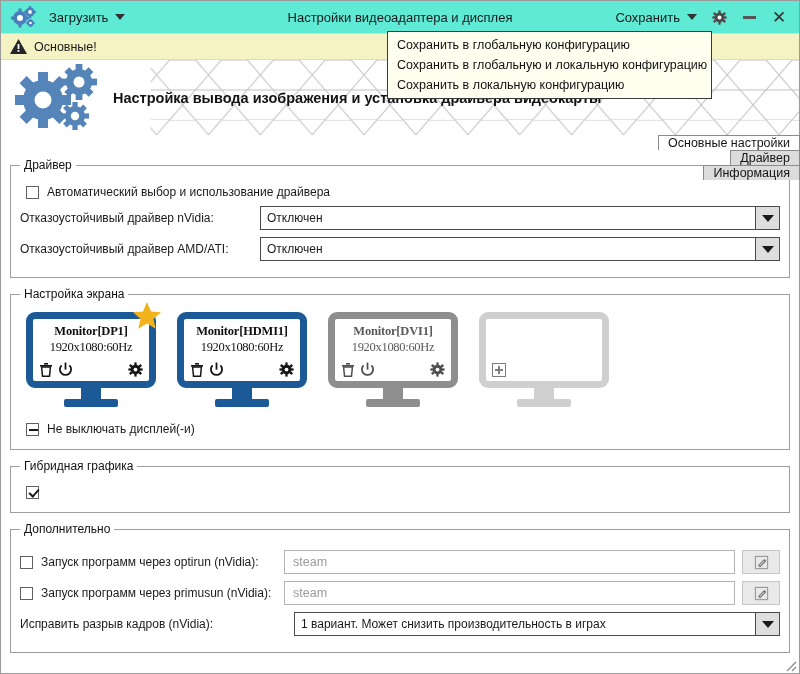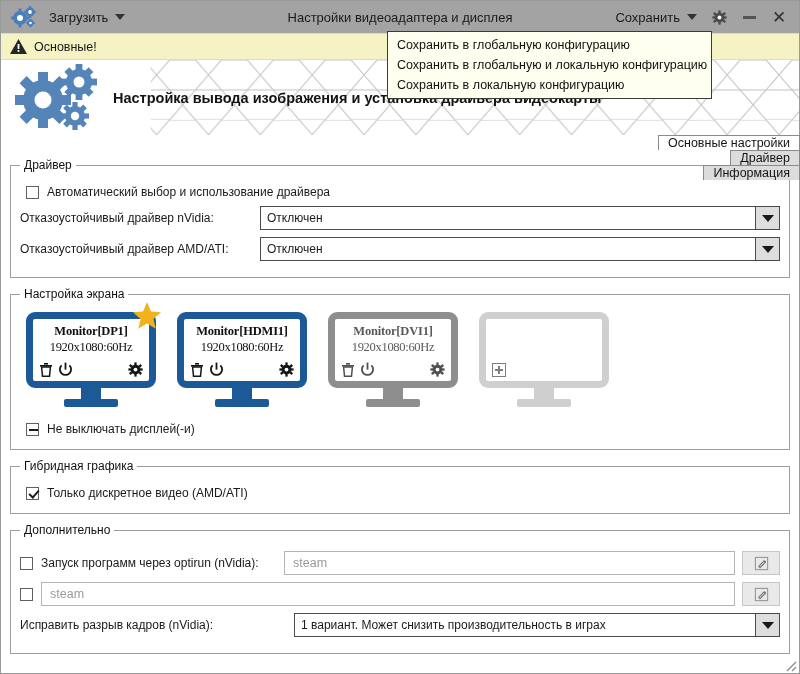--- a/index.html
+++ b/index.html
@@ -8,21 +8,21 @@
     width:800px; height:674px; overflow:hidden;
     font-family:"Liberation Sans", sans-serif;
     font-size:12px; color:#1a1a1a;
     background:#fff;
   }
   .window { width:800px; height:674px; position:relative;
             border:1px solid #9a9a9a; background:#fff; }
 
   
   .titlebar { height:33px; display:flex; align-items:center;
-              background:#a3a3a3; border-bottom:1px solid #d8d8d8;
+              background:#5eead4; border-bottom:1px solid #d8d8d8;
               position:relative; padding:0 6px; }
   .app-icon { width:26px; height:22px; margin:0 6px 0 4px; flex:none; position:relative; }
   .tb-menu { display:flex; align-items:center; gap:7px; font-size:13px;
              padding:3px 6px; cursor:default; white-space:nowrap; }
   .caret { width:0;height:0;border-left:5px solid transparent;
            border-right:5px solid transparent;border-top:6px solid #333; }
   .tb-title { position:absolute; left:0; right:0; text-align:center;
               font-size:13px; pointer-events:none; }
   .tb-right { margin-left:auto; display:flex; align-items:center; gap:2px; z-index:2; }
   .tb-btn { width:28px; height:26px; display:flex; align-items:center;
@@ -421,21 +421,20 @@
       <div class="cbrow" style="margin-top:13px">
         <span class="cb indet"></span>
         <span class="lbl">Не выключать дисплей(-и)</span>
       </div>
     </fieldset>
 
     <fieldset>
       <legend>Гибридная графика</legend>
       <div class="cbrow">
         <span class="cb checked"></span>
-        <span class="lbl">Только дискретное видео (AMD/ATI)</span>
       </div>
     </fieldset>
 
     <fieldset>
       <legend>Дополнительно</legend>
 
       <div class="row">
         <span class="cb" style="margin-right:8px"></span>
         <span class="lbl" style="width:243px">Запуск программ через optirun (nVidia):</span>
         <span class="tin">steam</span>
@@ -443,20 +442,21 @@
           <svg width="15" height="15" viewBox="0 0 16 16">
             <rect x="1.5" y="1.5" width="13" height="13" fill="none" stroke="#999" stroke-width="1.2"></rect>
             <path d="M5 11 L10.6 5.4 L12 6.8 L6.4 12.4 Z" fill="none" stroke="#777" stroke-width="1.2"></path>
             <path d="M10.6 5.4 L11.6 4.4 L13 5.8 L12 6.8 Z" fill="#777"></path>
           </svg>
         </span>
       </div>
 
       <div class="row">
         <span class="cb" style="margin-right:8px"></span>
+        <span class="lbl" style="width:243px">Запуск программ через primusun (nVidia):</span>
         <span class="tin">steam</span>
         <span class="editbtn">
           <svg width="15" height="15" viewBox="0 0 16 16">
             <rect x="1.5" y="1.5" width="13" height="13" fill="none" stroke="#999" stroke-width="1.2"></rect>
             <path d="M5 11 L10.6 5.4 L12 6.8 L6.4 12.4 Z" fill="none" stroke="#777" stroke-width="1.2"></path>
             <path d="M10.6 5.4 L11.6 4.4 L13 5.8 L12 6.8 Z" fill="#777"></path>
           </svg>
         </span>
       </div>
 

